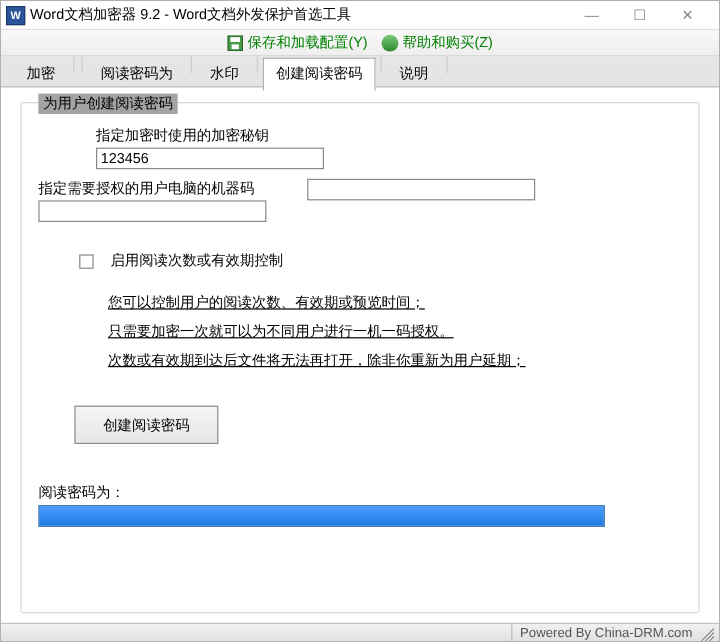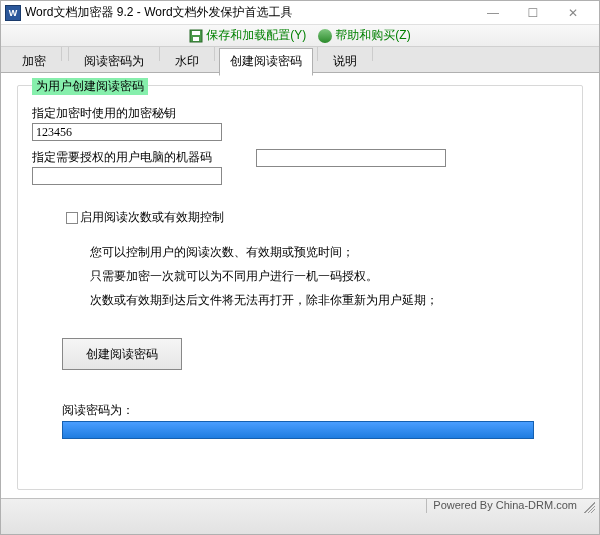--- a/index.html
+++ b/index.html
@@ -119,85 +119,85 @@
     .groupbox {
       border: 1px solid #d8d8d8;
       border-radius: 2px;
       padding: 0 14px 14px 14px;
       height: 100%;
       position: relative;
     }
     .groupbox-title {
       position: relative;
       top: -8px;
-      background: #86efac;
+      background: #a3a3a3;
       display: inline-block;
       padding: 0 4px;
       color: #000;
     }
-    .field-row { margin-top: 2px; }
+    .field-row { margin-top: 2px; margin-left: 48px; }
     .field-label { display: block; margin-bottom: 1px; }
     .text-input {
       width: 190px;
       height: 18px;
       border: 1px solid #888;
       padding: 0 3px;
       font-size: 12px;
-      font-family: Liberation Serif, serif;
+      font-family: Liberation Sans, sans-serif;
     }
     .two-col {
       display: flex;
       gap: 34px;
       margin-top: 8px;
     }
     .checkbox-row {
       margin-top: 24px;
       margin-left: 34px;
       display: flex;
       align-items: center;
-      gap: 2px;
+      gap: 14px;
     }
     .checkbox {
       width: 12px; height: 12px;
       border: 1px solid #888;
       background: #fff;
     }
     .info-block {
       margin-top: 14px;
       margin-left: 58px;
       line-height: 2;
+      text-decoration: underline;
     }
     .create-btn {
       margin-top: 26px;
       margin-left: 30px;
       width: 120px;
       height: 32px;
       border: 1px solid #888;
       background: linear-gradient(#f5f5f5, #e6e6e6);
       cursor: pointer;
       font-size: 12px;
       font-family: inherit;
     }
     .password-section {
       margin-top: 32px;
-      margin-left: 30px;
     }
     .password-bar {
       width: 472px;
       height: 18px;
       background: linear-gradient(#4a9eff, #1e7ce0);
       border: 1px solid #1560b0;
       margin-top: 2px;
     }
     .statusbar {
-      height: 36px;
+      height: 15px;
       background: linear-gradient(#f0f0f0, #e2e2e2);
       border-top: 1px solid #c0c0c0;
       display: flex;
-      align-items: flex-start;
+      align-items: flex-end;
       justify-content: flex-end;
       padding: 0 4px;
       font-size: 11px;
       color: #555;
     }
     .status-sep {
       width: 1px; height: 14px; background: #bbb; margin: 0 6px;
     }
     .resize-grip {
       width: 14px;

